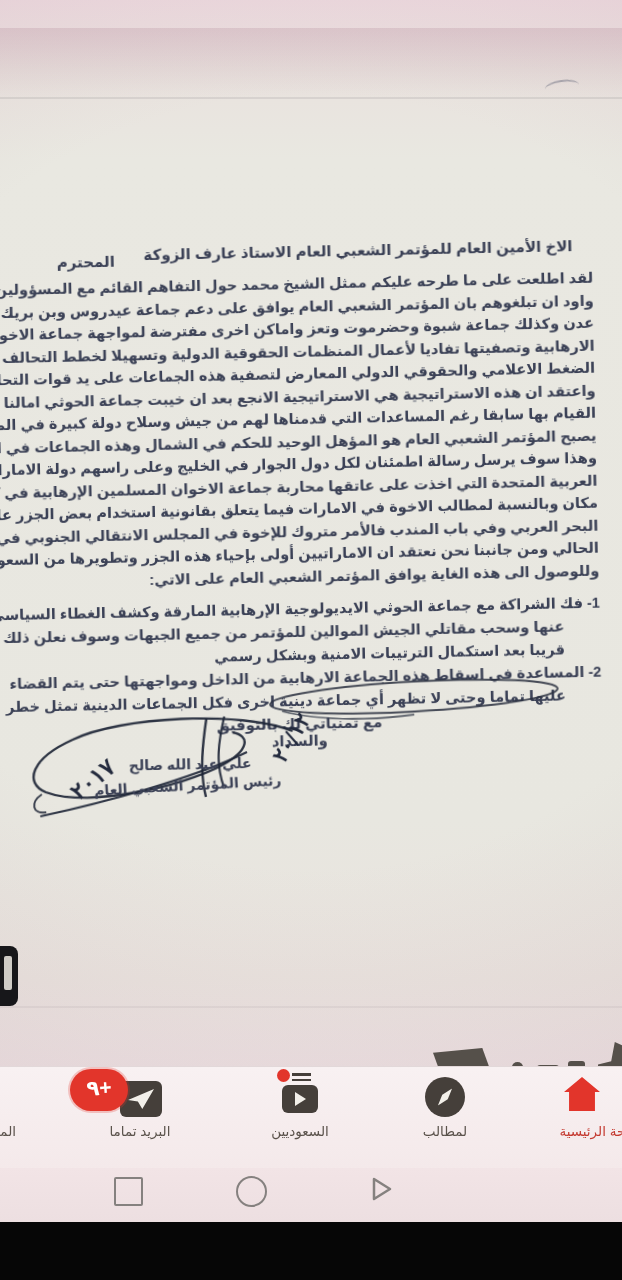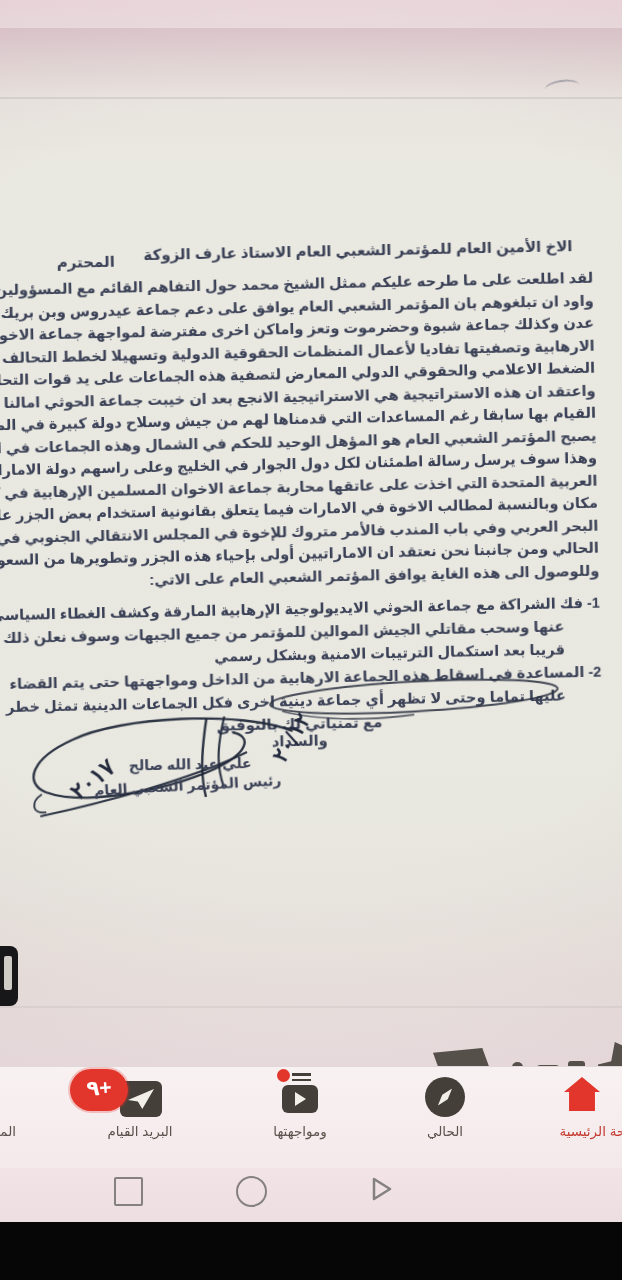--- a/index.html
+++ b/index.html
@@ -189,40 +189,40 @@
       <div class="nav-label label-library">المكتبة</div>
     </div>
 
     <div class="nav-item" style="left: 70px; width: 140px;">
       <div class="icon-dark inbox-icon">
           <div class="plane"></div>
         </div>
       <div class="inbox-badge">
         <span>+٩</span>
       </div>
-      <div class="nav-label label-inbox">البريد القيام</div>
+      <div class="nav-label label-inbox">البريد تماما</div>
     </div>
 
     <div class="nav-item" style="left:235px;width:130px">
       <div class="icon-dark subs-icon">
           <div class="play-tri"></div>
         </div>
       <div class="subs-lines">
           <i></i>
           <i></i>
         </div>
       <div class="subs-dot"></div>
-      <div class="nav-label label-subs">ومواجهتها</div>
+      <div class="nav-label label-subs">السعوديين</div>
     </div>
 
     <div class="nav-item" style="left:382px;width:126px;left:382px">
       <div class="explore-icon">
           <div class="needle"></div>
         </div>
-      <div class="nav-label label-explore">الحالي</div>
+      <div class="nav-label label-explore">لمطالب</div>
     </div>
 
     <div class="nav-item" style="left:522px;width:120px">
       <div class="home-icon"></div>
       <div class="nav-label label-home active">الصفحة الرئيسية</div>
     </div>
   </div>
 
   <div class="sysnav">
     <div class="sys-square"></div>

